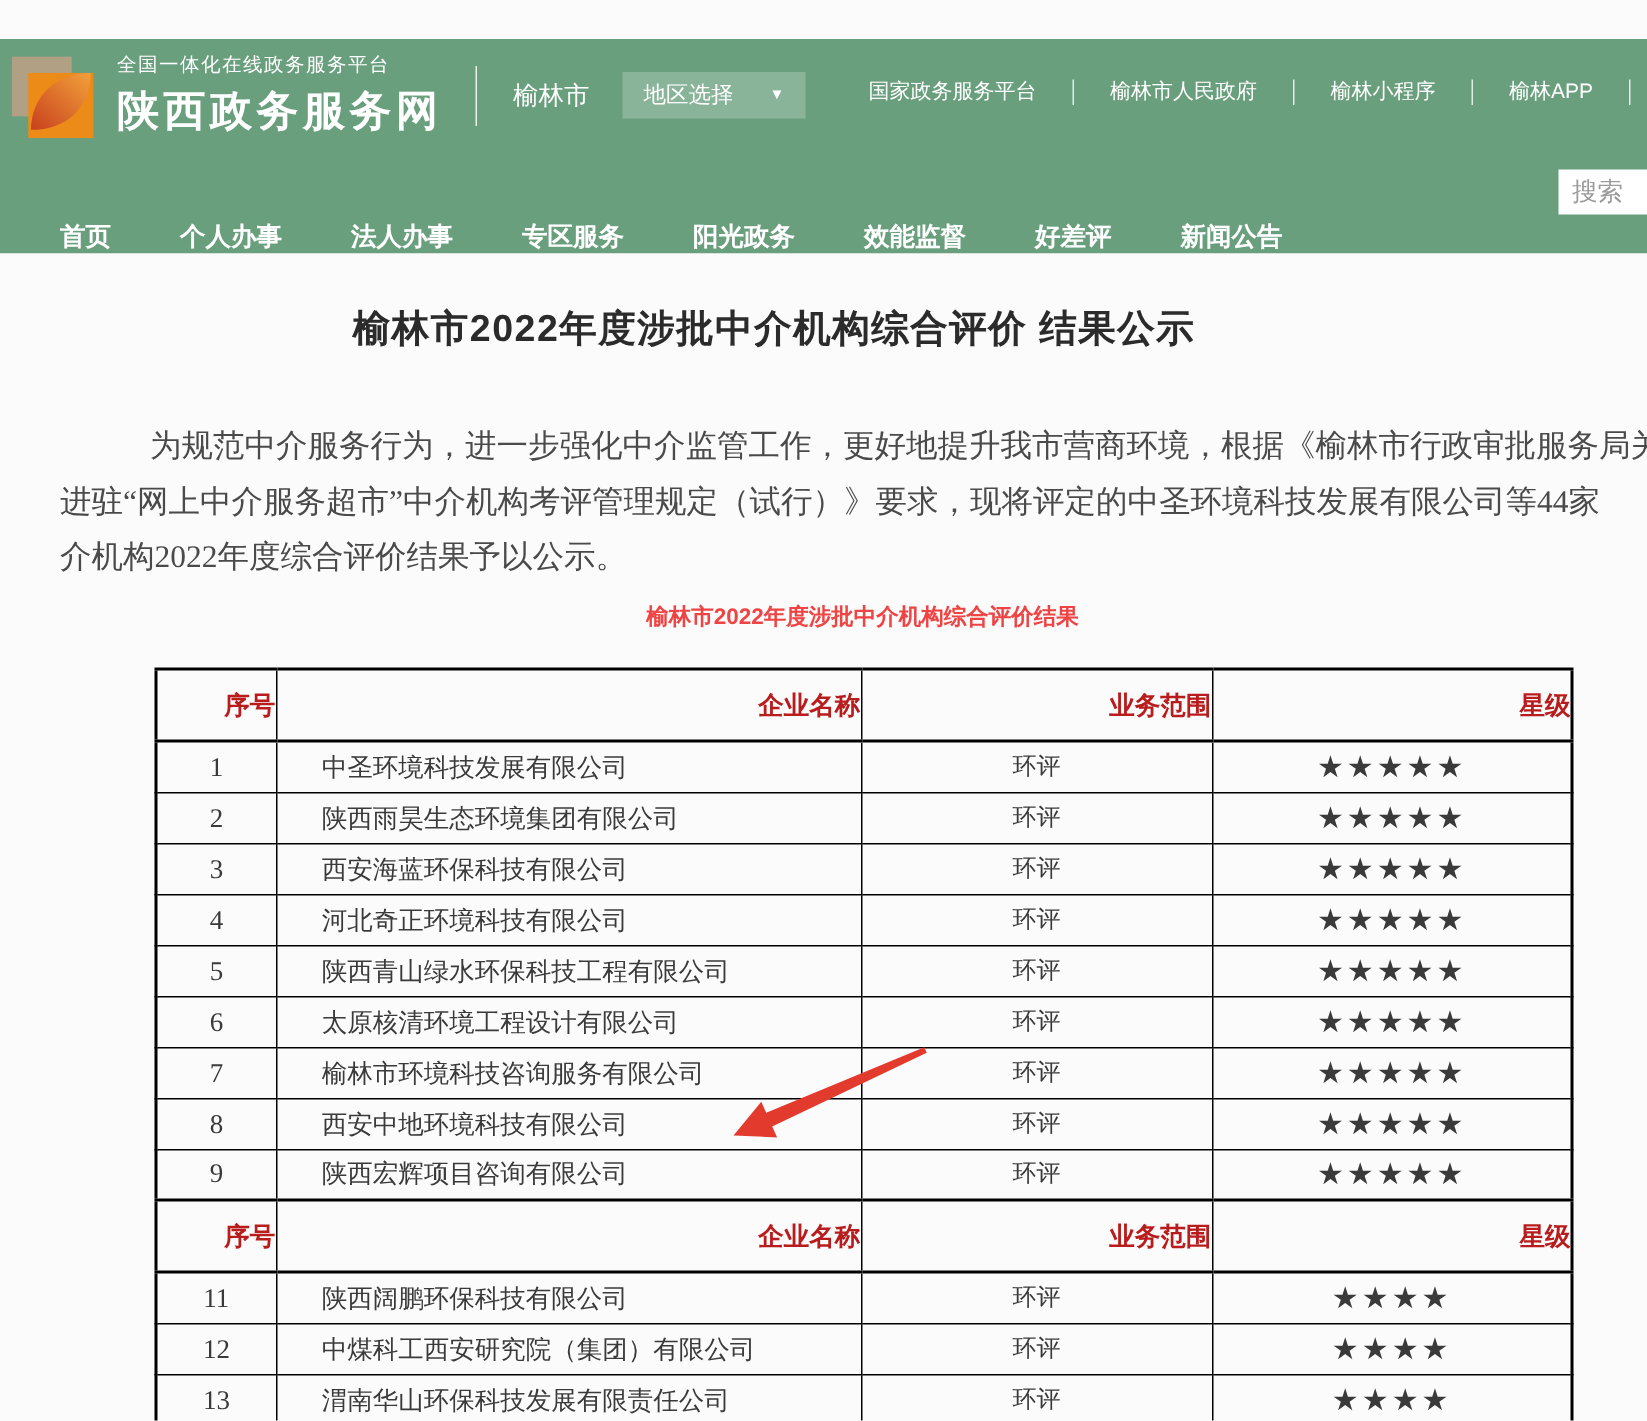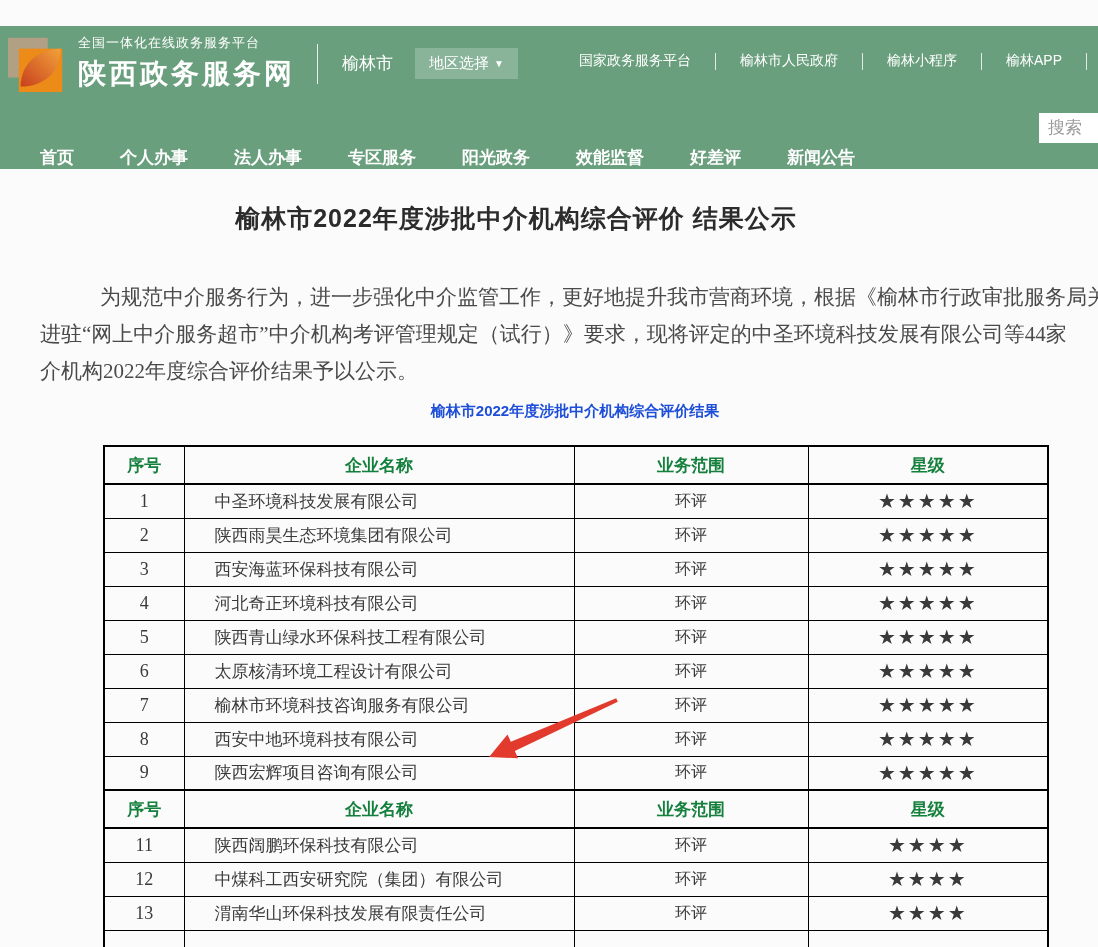--- a/index.html
+++ b/index.html
@@ -10,21 +10,21 @@
   .topbar { position:relative; height:84px; background:#6a9f7e;margin-top:26px; }
   .topbar-left { position:absolute; left:8px; top:8px; display:flex; align-items:center; }
   .logo { width:56px; height:58px; }
   .brand { margin-left:14px; color:#fff; }
   .brand-small { font-size:13px; letter-spacing:1px; }
   .brand-big { font-size:28px; font-weight:bold; letter-spacing:3px; margin-top:3px; }
   .vdivider { width:1px; height:40px; background:rgba(255,255,255,.85); margin:0 0 0 22px; }
   .city { color:#fff; font-size:17px; margin-left:24px; }
   .region-btn { margin-left:22px; background:rgba(255,255,255,.22); color:#fff;
                 border:none; font-size:15px; padding:6px 14px; cursor:pointer;
-                display:flex; align-items:center; gap:5px; }
+                display:flex; align-items:center; gap:24px; }
   .region-btn .caret { font-size:10px; }
   .toplinks { position:absolute; left:579px; top:26px; display:flex; align-items:center;
               white-space:nowrap; color:#fff; font-size:14px; font-weight:normal;gap:11px; }
   .toplinks a { color:#fff; text-decoration:none; }
   .toplink-sep { display:inline-block; width:1px; height:17px; background:rgba(255,255,255,.8);
                  margin:0 13px; vertical-align:middle; }
 
   
   .navbar { position:relative; height:59px; background:#6a9f7e; }
   .nav-items { position:absolute; left:40px; top:0; height:59px; display:flex; align-items:flex-end; }
@@ -37,31 +37,31 @@
 
   
   .content { position:relative; height:804px; background:#fbfbfb; color:#333; }
   .article-title { width:1032px; text-align:center; padding-top:33px;
                    font-size:25px; font-weight:bold; color:#2b2b2b; letter-spacing:1px; }
   .paragraph { margin:44px 0 0 40px; font-family:"Liberation Serif","DejaVu Serif",serif;
                font-size:21px; color:#4a4a4a; }
   .para-line { white-space:nowrap; line-height:37px; }
   .para-line.indent { text-indent:60px; }
   .table-caption { width:944px; margin:12px 0 0 103px; text-align:center;
-                   font-size:15px; font-weight:bold; color:#1d4ed8; }
+                   font-size:15px; font-weight:bold; color:#ef4444; }
 
   table.eval { border-collapse:collapse; margin:24px 0 0 103px; width:944px;
                table-layout:fixed; background:#fbfbfb; }
   table.eval col.c-no   { width:80px;  }
   table.eval col.c-name { width:390px; }
   table.eval col.c-scope{ width:234px; }
   table.eval col.c-star { width:240px; }
   table.eval th, table.eval td { border:1px solid #000; height:34px; overflow:hidden; }
-  table.eval tr.hdr th { height:38px; font-size:17px; font-weight:bold; text-align:center;
-                         border-top-width:2px; border-bottom-width:2px; color:#15803d;
+  table.eval tr.hdr th { height:48px; font-size:17px; font-weight:bold; text-align:right;
+                         border-top-width:2px; border-bottom-width:2px; color:#b91c1c;
                          font-family:"Liberation Sans","DejaVu Sans",sans-serif; }
   table.eval td { font-family:"Liberation Serif","DejaVu Serif",serif; color:#3a3a3a; }
   td.no    { text-align:center; font-size:18px; }
   td.name  { text-align:left; font-size:17px; padding-left:30px; }
   td.scope { text-align:center; font-size:16px; }
   td.stars { text-align:center; font-size:20px; letter-spacing:2px; color:#000;
              font-family:"DejaVu Sans",sans-serif; }
   table.eval { border:2px solid #000; }
 
   .arrow-overlay { position:absolute; left:440px; top:510px; width:200px; height:100px;

